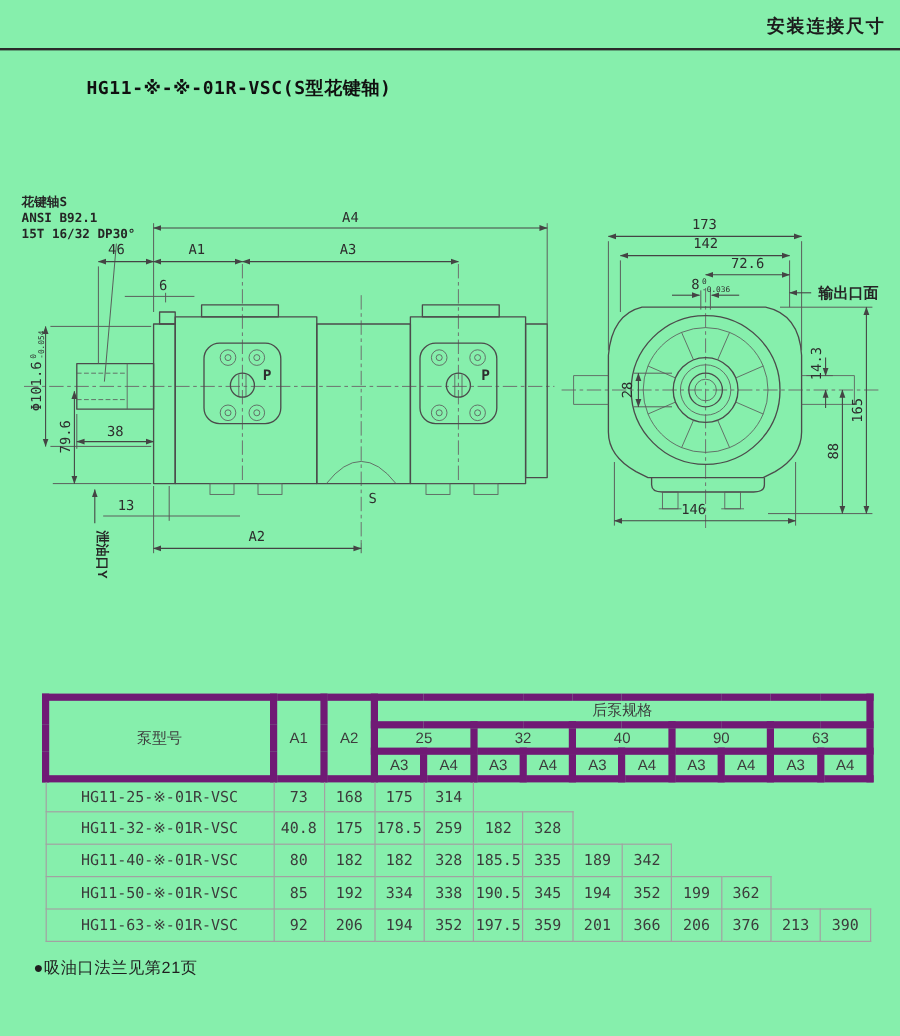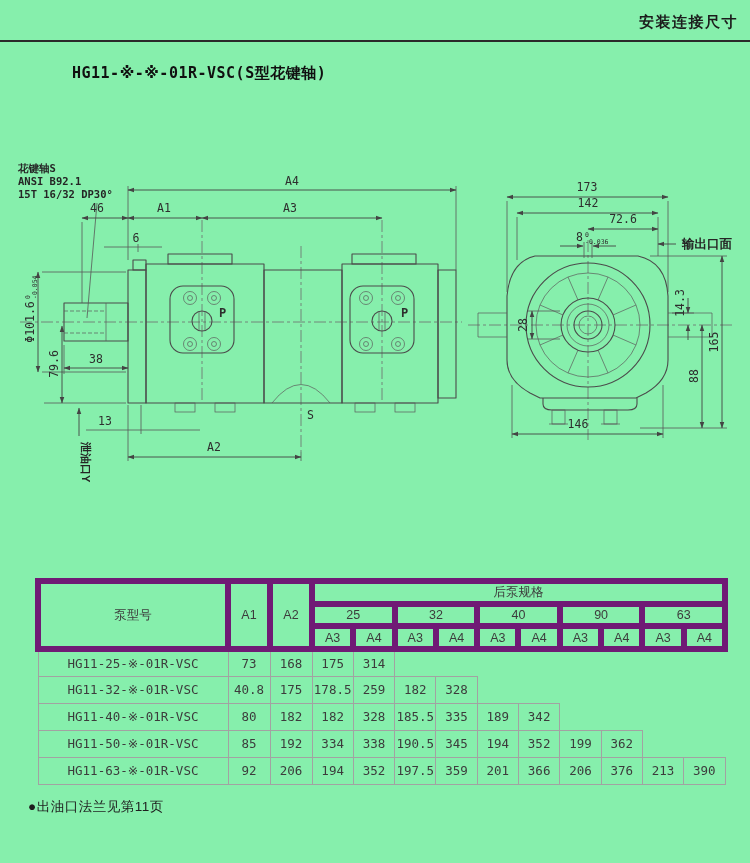--- a/index.html
+++ b/index.html
@@ -329,16 +329,16 @@
         <td class="v">366</td>
         <td class="v">206</td>
         <td class="v">376</td>
         <td class="v">213</td>
         <td class="v">390</td>
       </tr>
     </tbody>
   </table>
 
   <div class="notes">
-    <div>●出油口法兰见第11页</div>
+    <div>●吸油口法兰见第21页</div>
   </div>
 
 </div>
 
 </body></html>

